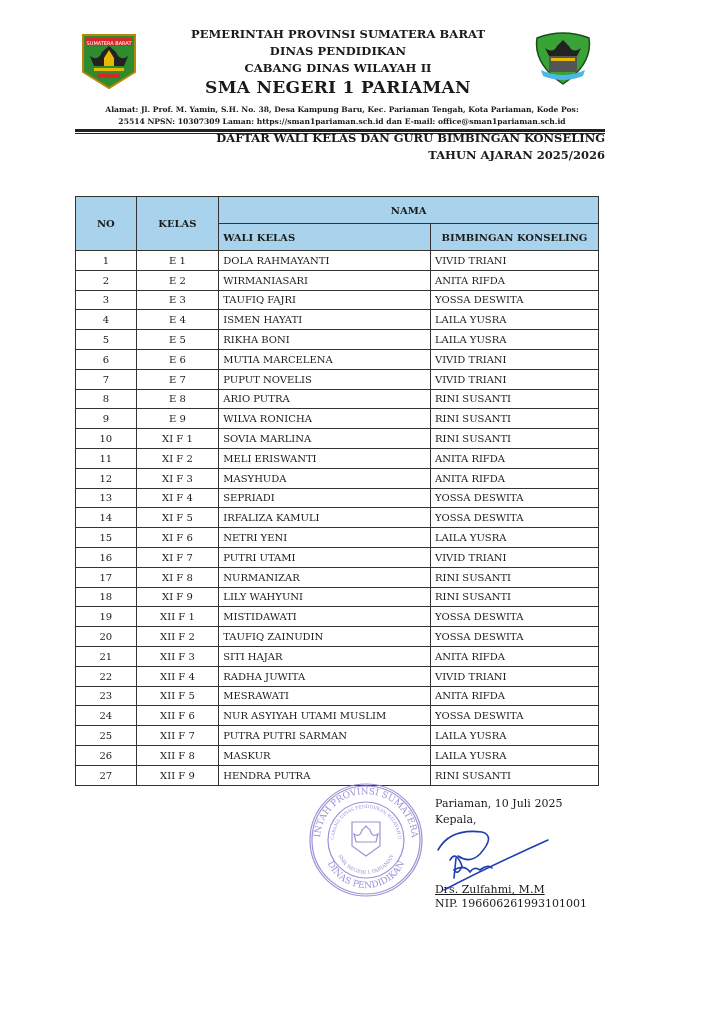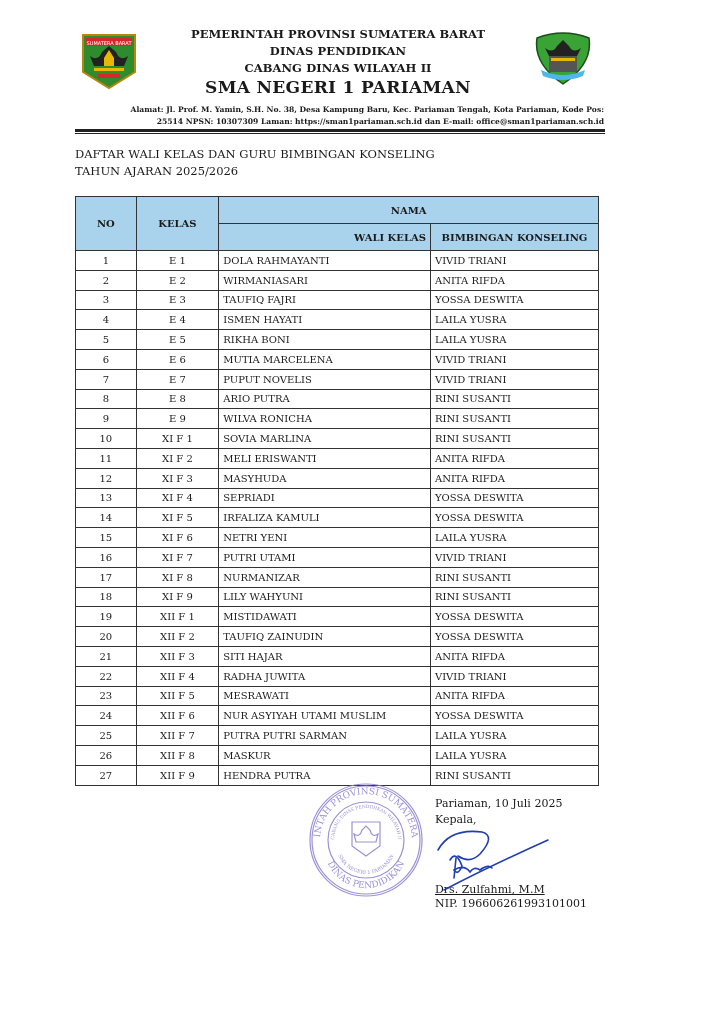--- a/index.html
+++ b/index.html
@@ -3,25 +3,25 @@
 <meta charset="utf-8">
 <style>
   html,body{margin:0;padding:0;background:#ffffff;}
   body{width:724px;height:1024px;position:relative;overflow:hidden;font-family:"DejaVu Serif",serif;color:#1a1a1a;}
   .letterhead{position:absolute;left:0;top:0;width:724px;height:140px;}
   .logo-left{position:absolute;left:80px;top:32px;width:58px;height:58px;}
   .logo-right{position:absolute;left:533px;top:30px;width:60px;height:56px;}
   .lh-text{position:absolute;left:140px;top:26px;width:396px;text-align:center;font-weight:bold;}
   .lh-line{font-size:11.5px;line-height:17px;letter-spacing:0.1px;}
   .lh-school{font-size:17px;line-height:22px;letter-spacing:0.3px;margin-top:-1px;}
-  .lh-address{position:absolute;left:80px;top:104px;width:524px;text-align:right;font-size:7.6px;line-height:12px;font-weight:bold;}
+  .lh-address{position:absolute;left:80px;top:104px;width:524px;text-align:center;font-size:7.6px;line-height:12px;font-weight:bold;}
   .rule{position:absolute;left:75px;width:530px;background:#222;}
   .rule.thick{top:129px;height:2.5px;}
   .rule.thin{top:133px;height:1px;}
-  .doc-title{position:absolute;left:75px;top:146px;width:530px;text-align:left;font-weight:normal;font-size:11.5px;line-height:17px;}
+  .doc-title{position:absolute;left:75px;top:130px;width:530px;text-align:right;font-weight:bold;font-size:11.5px;line-height:17px;}
   table.roster{position:absolute;left:75px;top:196px;border-collapse:collapse;width:524px;font-size:10px;}
   table.roster th,table.roster td{border:1px solid #333;padding:0 4px;height:18.8px;}
   table.roster th{background:#a9d3ec;font-weight:bold;font-size:10px;}
   table.roster thead th{height:26px;}
   .c-no{width:52px;text-align:center;}
   .c-kelas{width:74px;text-align:center;}
   .c-wali{width:204px;text-align:left;}
   .c-bk{width:160px;}
   td.c-wali{padding-left:3px;}
   .sign{position:absolute;left:435px;top:797px;font-size:11px;line-height:14px;}
@@ -71,21 +71,21 @@
 </div>
 
 <table class="roster">
   <thead>
     <tr>
       <th class="c-no" rowspan="2">NO</th>
       <th class="c-kelas" rowspan="2">KELAS</th>
       <th colspan="2">NAMA</th>
     </tr>
     <tr>
-      <th class="c-wali" style="text-align:right">WALI KELAS</th>
+      <th class="c-wali" style="text-align:left">WALI KELAS</th>
       <th class="c-bk">BIMBINGAN KONSELING</th>
     </tr>
   </thead>
   <tbody id="roster-body">
       <tr>
         <td class="c-no">1</td>
         <td class="c-kelas">E 1</td>
         <td class="c-wali">DOLA RAHMAYANTI</td>
         <td class="c-bk">VIVID TRIANI</td>
       </tr>

